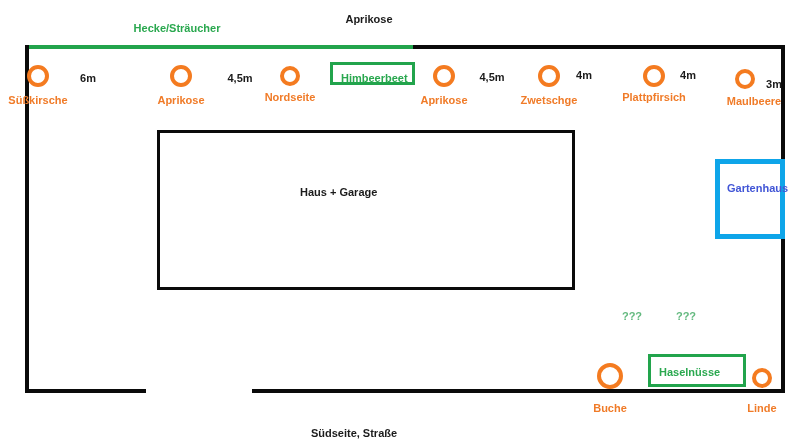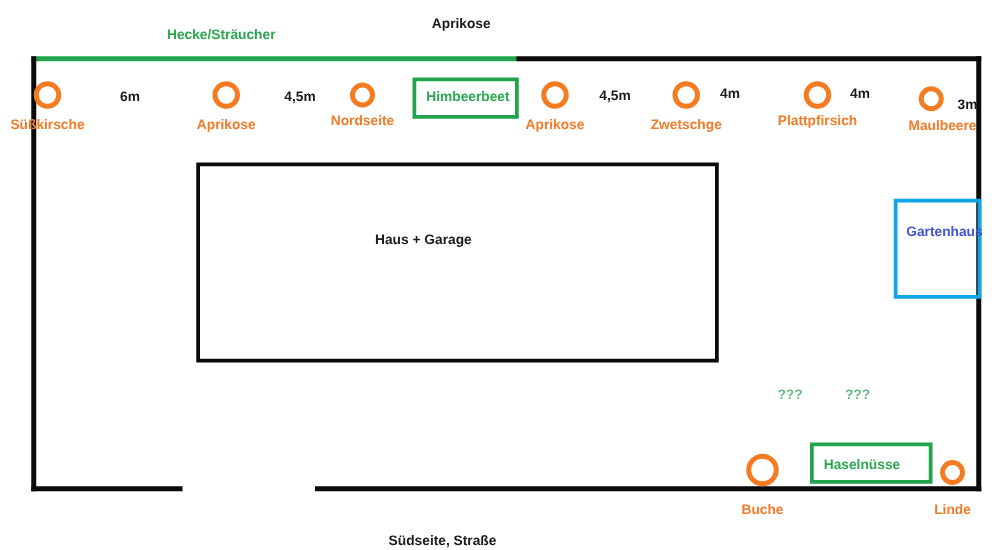--- a/index.html
+++ b/index.html
@@ -61,21 +61,21 @@
     transform: translate(-50%, -50%);
   }
 
   
   .box {
     position: absolute;
     box-sizing: border-box;
     background: transparent;
   }
   .box-green { border: 3px solid #22a44c; }
-  .box-blue  { border: 3px solid #0ea5e9; }
+  .box-blue  { border: 5px solid #0ea5e9; }
   .box-black { border: 3px solid #0a0a0a; }
 
   .box-label {
     position: absolute;
     white-space: nowrap;
     font-size: 11px;
     font-weight: bold;
     line-height: 1;
   }
 </style>
@@ -115,28 +115,28 @@
 
   <div class="tree" style="left:549px; top:76px; width:22px; height:22px;"></div>
   <div class="lbl lbl-orange lbl-center" style="left:549px; top:95px;">Zwetschge</div>
 
   <div class="tree" style="left:654px; top:76px; width:22px; height:22px;"></div>
   <div class="lbl lbl-orange lbl-center" style="left:654px; top:92px;">Plattpfirsich</div>
 
   <div class="tree" style="left:745px; top:79px; width:20px; height:20px;"></div>
   <div class="lbl lbl-orange lbl-center" style="left:754px; top:96px;">Maulbeere</div>
 
-  <div class="lbl lbl-black lbl-center" style="left:88px;  top:73px;margin-left:16px;">6m</div>
+  <div class="lbl lbl-black lbl-center" style="left:88px;  top:73px;">6m</div>
   <div class="lbl lbl-black lbl-center" style="left:240px; top:73px;">4,5m</div>
   <div class="lbl lbl-black lbl-center" style="left:492px; top:72px;">4,5m</div>
   <div class="lbl lbl-black lbl-center" style="left:584px; top:70px;">4m</div>
   <div class="lbl lbl-black lbl-center" style="left:688px; top:70px;">4m</div>
   <div class="lbl lbl-black lbl-center" style="left:774px; top:79px;">3m</div>
 
-  <div class="box box-green" style="left:330px; top:62px; width:85px; height:33px;">
+  <div class="box box-green" style="left:330px; top:62px; width:85px; height:23px;">
     <div class="box-label lbl-green" style="left:8px; top:8px;">Himbeerbeet</div>
   </div>
 
   <div class="box box-black" style="left:157px; top:130px; width:418px; height:160px;">
     <div class="box-label lbl-black" style="left:140px; top:54px;">Haus + Garage</div>
   </div>
 
   <div class="box box-blue" style="left:715px; top:159px; width:70px; height:80px;">
     <div class="box-label lbl-blue" style="left:7px; top:19px;">Gartenhaus</div>
   </div>

